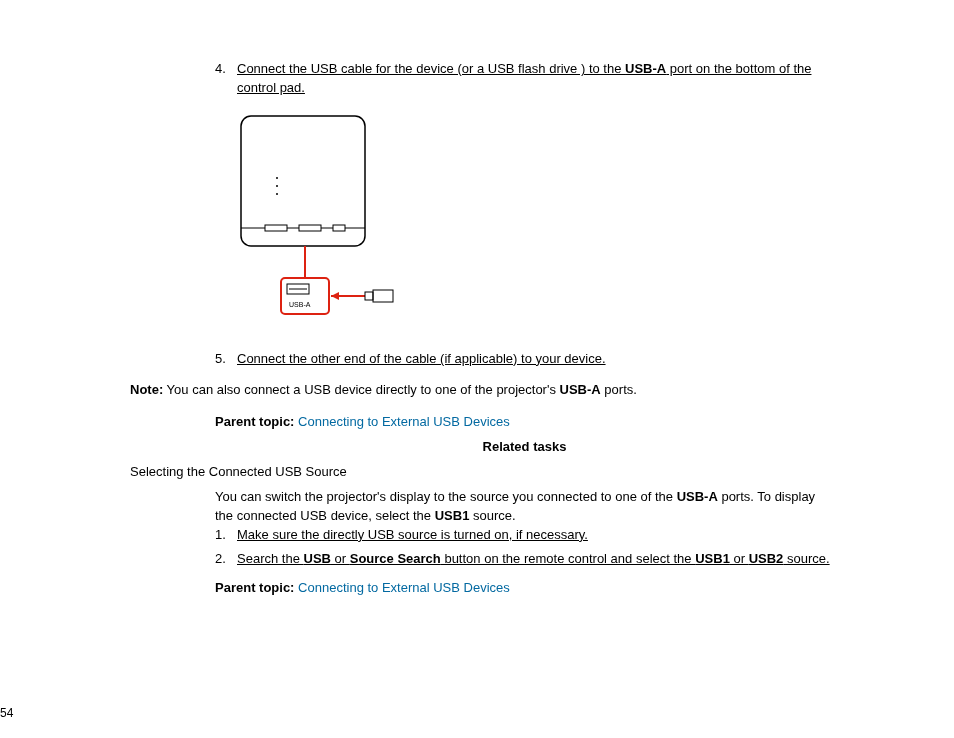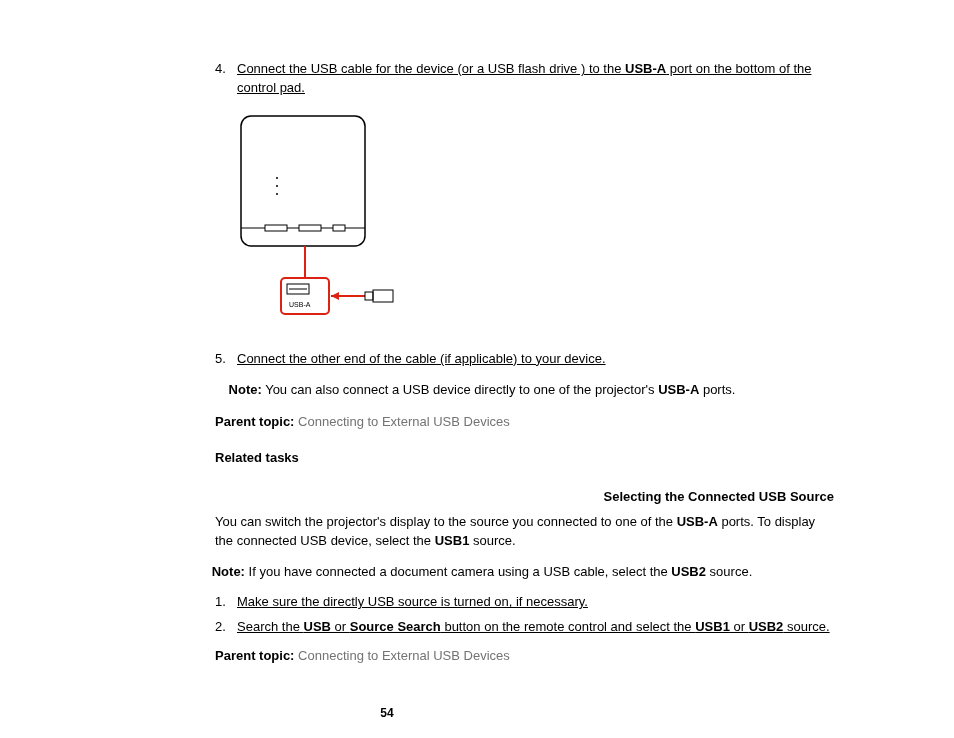--- a/index.html
+++ b/index.html
@@ -27,40 +27,39 @@
   }
   .ol-num {
     width: 22px;
     flex: 0 0 22px;
   }
   .ol-text {
     flex: 1;
     text-decoration: underline;
   }
   .bold { font-weight: bold; }
-  a { color: #737373; text-decoration: none; }
+  a { color: #0369a1; text-decoration: none; }
   .section-heading {
-    font-weight: bold;
-    margin: 20px 0 6px 0;
-    text-align: right;
+    font-weight: normal;
+    margin: 6px 0 6px 0;
   }
-  .para { margin: 12px 0; text-align: center; }
+  .para { margin: 12px 0; }
   .figure {
     margin: 14px 0 18px 22px;
     position: relative;
     width: 180px;
     height: 220px;
   }
   .page-num {
     position: absolute;
     left: 0;
     width: 774px;
     bottom: 16px;
-    text-align: center;
-    font-weight: bold;
+    text-align: left;
+    font-weight: normal;
     font-size: 12px;
   }
 </style>
 </head>
 <body>
 
 <div class="page">
 
   <div class="indent-block">
     <div class="ol-item">
@@ -111,33 +110,30 @@
 
   <div class="indent-block para">
     <span class="bold">Note:</span><span> You can also connect a USB device directly to one of the projector's </span><span class="bold">USB-A</span><span> ports.</span>
   </div>
 
   <div class="indent-block" style="margin-top:14px;">
     <span class="bold">Parent topic:</span>
     <a href="#">Connecting to External USB Devices</a>
   </div>
 
-  <div class="indent-block" style="margin-top:17px;">
+  <div class="indent-block" style="margin-top:6px;text-align:center;">
     <div class="bold">Related tasks</div>
   </div>
 
   <div class="section-heading">Selecting the Connected USB Source</div>
 
   <div class="indent-block">
     <span>You can switch the projector's display to the source you connected to one of the </span><span class="bold">USB-A</span><span> ports. To display the connected USB device, select the </span><span class="bold">USB1</span><span> source.</span>
   </div>
 
-  <div class="indent-block para">
-    <span class="bold">Note:</span><span> If you have connected a document camera using a USB cable, select the </span><span class="bold">USB2</span><span> source.</span>
-  </div>
 
   <div class="indent-block">
     <div class="ol-item">
       <div class="ol-num">1.</div>
       <div class="ol-text">Make sure the directly USB source is turned on, if necessary.</div>
     </div>
     <div class="ol-item">
       <div class="ol-num">2.</div>
       <div class="ol-text">
         <span>Search the </span><span class="bold">USB</span><span> or </span><span class="bold">Source Search</span><span> button on the remote control and select the </span><span class="bold">USB1</span><span> or </span><span class="bold">USB2</span><span> source.</span>

